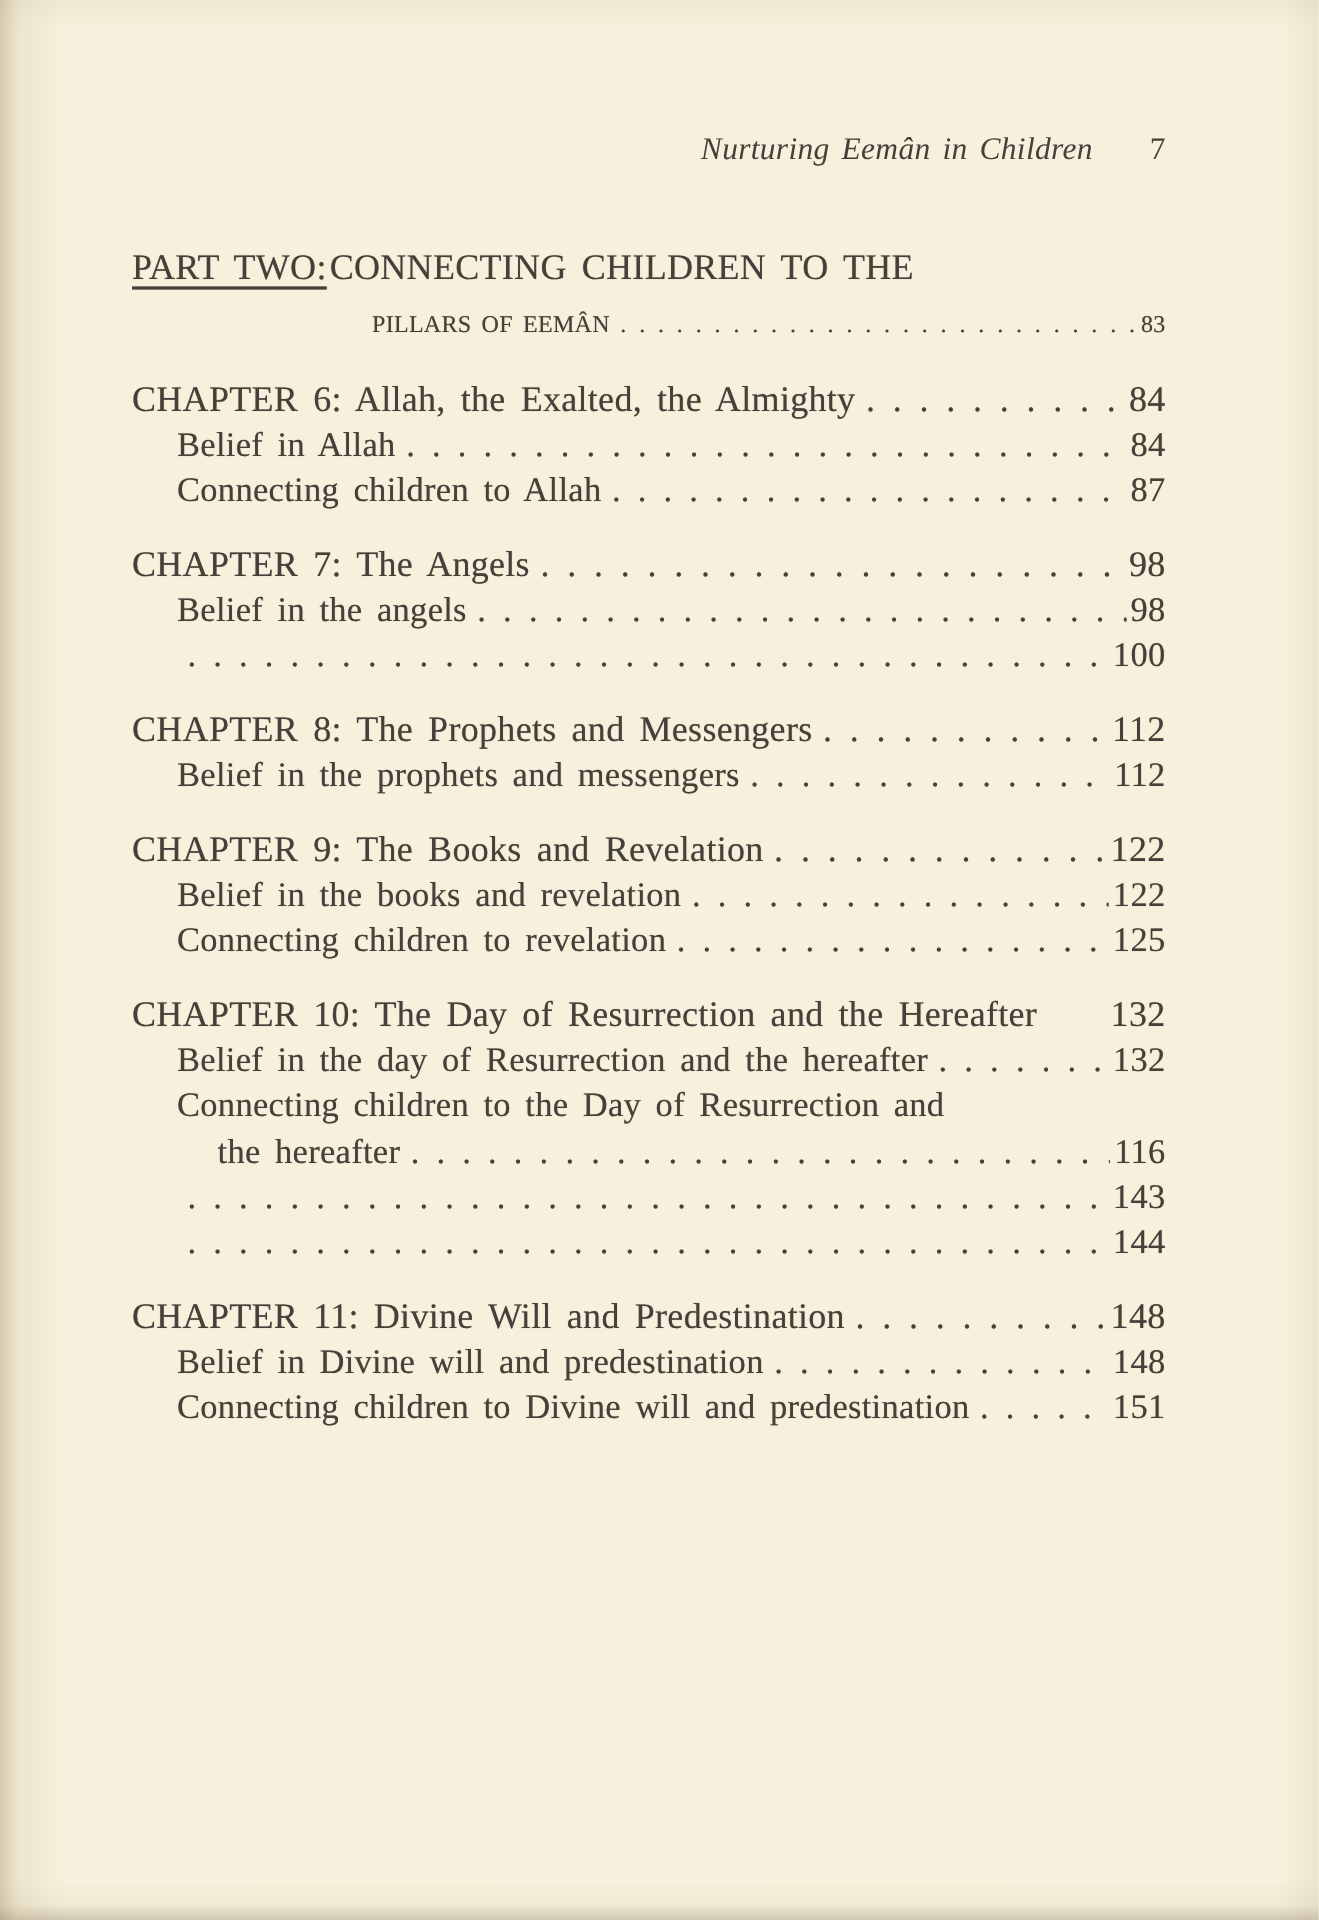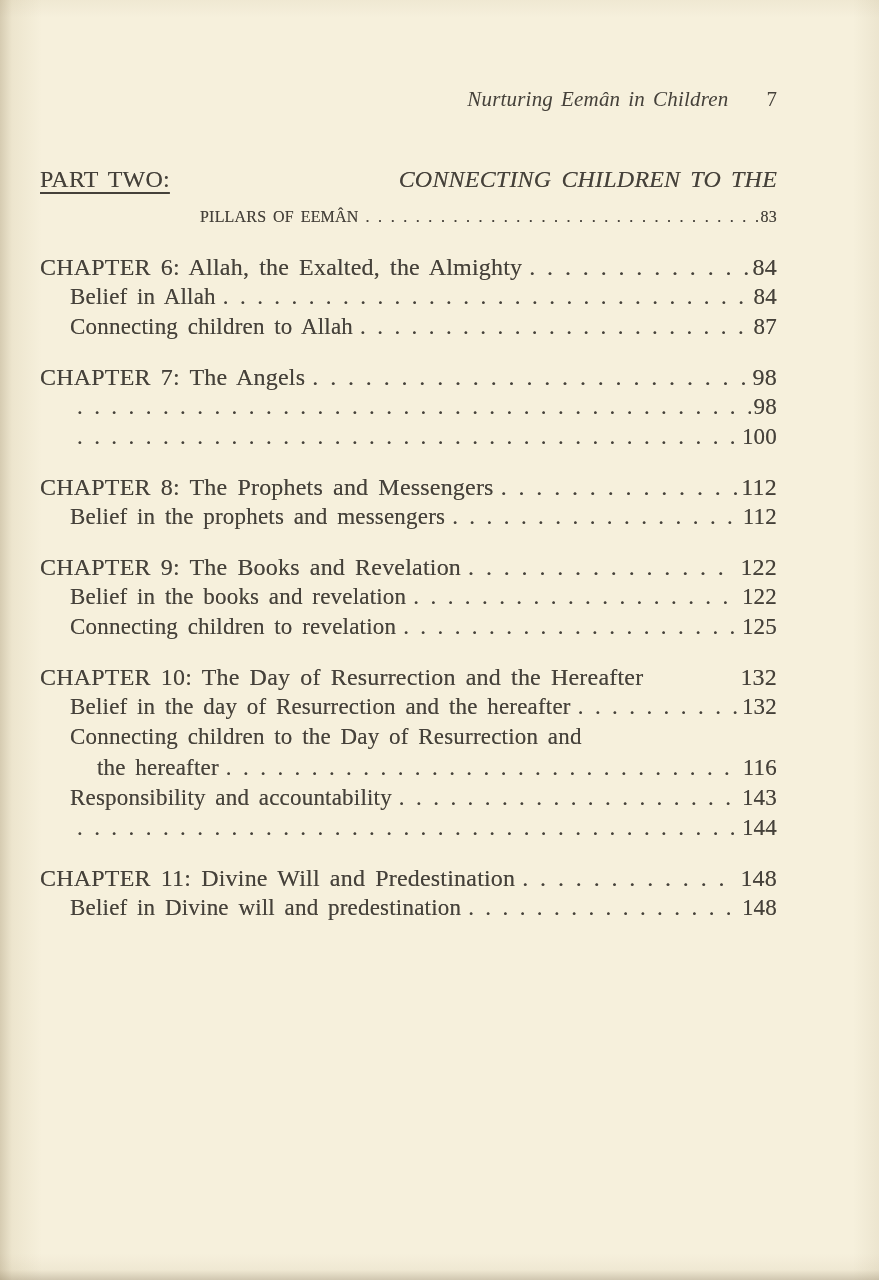--- a/index.html
+++ b/index.html
@@ -9,21 +9,21 @@
     color: #45413a;
     background:
       linear-gradient(90deg, rgba(140,120,80,0.30) 0px, rgba(180,162,118,0.14) 12px, rgba(0,0,0,0) 42px),
       linear-gradient(270deg, rgba(150,132,95,0.10) 0px, rgba(0,0,0,0) 26px),
       linear-gradient(0deg, rgba(110,92,62,0.28) 0px, rgba(160,140,100,0.08) 10px, rgba(0,0,0,0) 26px),
       linear-gradient(180deg, rgba(160,140,100,0.08) 0px, rgba(0,0,0,0) 18px),
       #f6f0dc;
   }
   .page {
     width: 100%; height: 100%;
-    padding: 86px 102px 40px 40px;
+    padding: 86px 102px 40px 88px;
   }
   .page-header {
     display: flex;
     justify-content: flex-end;
     align-items: baseline;
     gap: 38px;
     font-size: 21px;
     line-height: 26px;
   }
   .running-title { font-style: italic; letter-spacing: 0.2px; word-spacing: 0.12em; }
@@ -31,28 +31,28 @@
   .toc { margin-top: 52px; }
   .toc-row {
     display: flex;
     align-items: baseline;
     line-height: 30px;
     letter-spacing: 0.2px;
     word-spacing: 0.16em;
     text-shadow: 0 0 0.5px rgba(62,57,46,0.55);
   }
   .toc-row .entry-text { white-space: nowrap; }
-  .part-line1 { font-size: 24px; justify-content: space-between; }
+  .part-line1 { font-size: 24px; }
   .part-label {
     text-decoration: underline;
     text-decoration-thickness: 2px;
     text-underline-offset: 5px;
     white-space: nowrap;
   }
-  .part-rest { white-space: nowrap; margin-left: 24px; font-style: italic; }
+  .part-rest { white-space: nowrap; margin-left: 2px; }
   .part-line2 { font-size: 16px; padding-left: 160px; margin-top: 8px; }
   .chapter { font-size: 24px; margin-top: 20px; font-family: Liberation Serif, serif; }
   .sub { font-size: 23px; padding-left: 30px; }
   .sub.cont-line { margin-top: 1px; padding-left: 57px; align-items: center; }
   .dots {
     flex: 1 1 auto;
     min-width: 0;
     overflow: hidden;
     white-space: nowrap;
     margin: 0 3px 0 7px;
@@ -96,20 +96,21 @@
         <span class="entry-text">Connecting children to Allah</span>
         <span class="dots"></span>
         <span class="entry-page">87</span>
       </div>
       <div class="toc-row chapter">
         <span class="entry-text">CHAPTER 7: The Angels</span>
         <span class="dots"></span>
         <span class="entry-page">98</span>
       </div>
       <div class="toc-row sub">
+        <span class="entry-text">Belief in the angels</span>
         <span class="dots"></span>
         <span class="entry-page">98</span>
       </div>
       <div class="toc-row sub">
         <span class="dots"></span>
         <span class="entry-page">100</span>
       </div>
       <div class="toc-row chapter">
         <span class="entry-text">CHAPTER 8: The Prophets and Messengers</span>
         <span class="dots"></span>
@@ -147,32 +148,36 @@
       </div>
       <div class="toc-row sub first-line">
         <span class="entry-text">Connecting children to the Day of Resurrection and</span>
       </div>
       <div class="toc-row sub cont-line">
         <span class="entry-text">the hereafter</span>
         <span class="dots"></span>
         <span class="entry-page">116</span>
       </div>
       <div class="toc-row sub">
-        <span class="entry-text">Responsibility and accountability</span>
         <span class="dots"></span>
         <span class="entry-page">143</span>
       </div>
       <div class="toc-row sub">
         <span class="dots"></span>
         <span class="entry-page">144</span>
       </div>
       <div class="toc-row chapter">
         <span class="entry-text">CHAPTER 11: Divine Will and Predestination</span>
         <span class="dots"></span>
         <span class="entry-page">148</span>
       </div>
       <div class="toc-row sub">
         <span class="entry-text">Belief in Divine will and predestination</span>
         <span class="dots"></span>
         <span class="entry-page">148</span>
       </div>
+      <div class="toc-row sub">
+        <span class="entry-text">Connecting children to Divine will and predestination</span>
+        <span class="dots"></span>
+        <span class="entry-page">151</span>
+      </div>
     </div>
 </div>
 
 </body></html>

